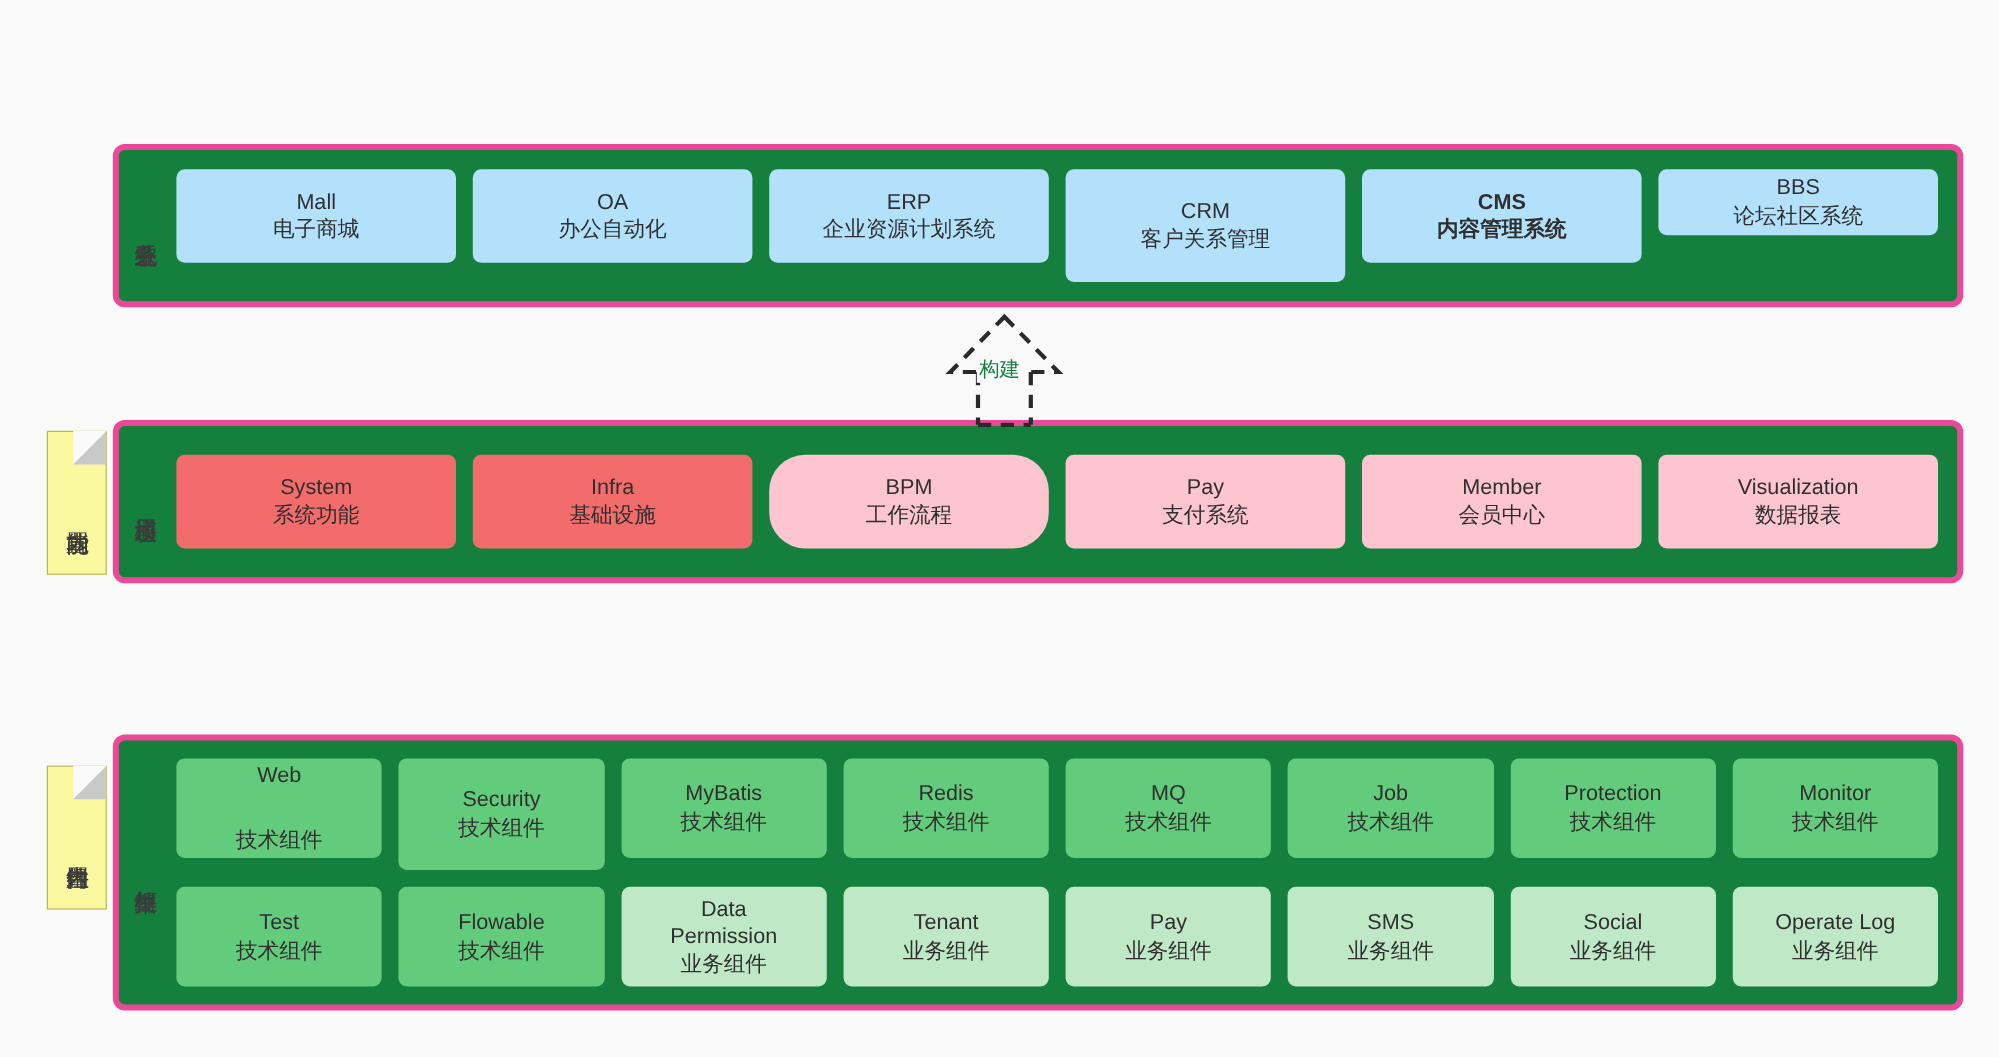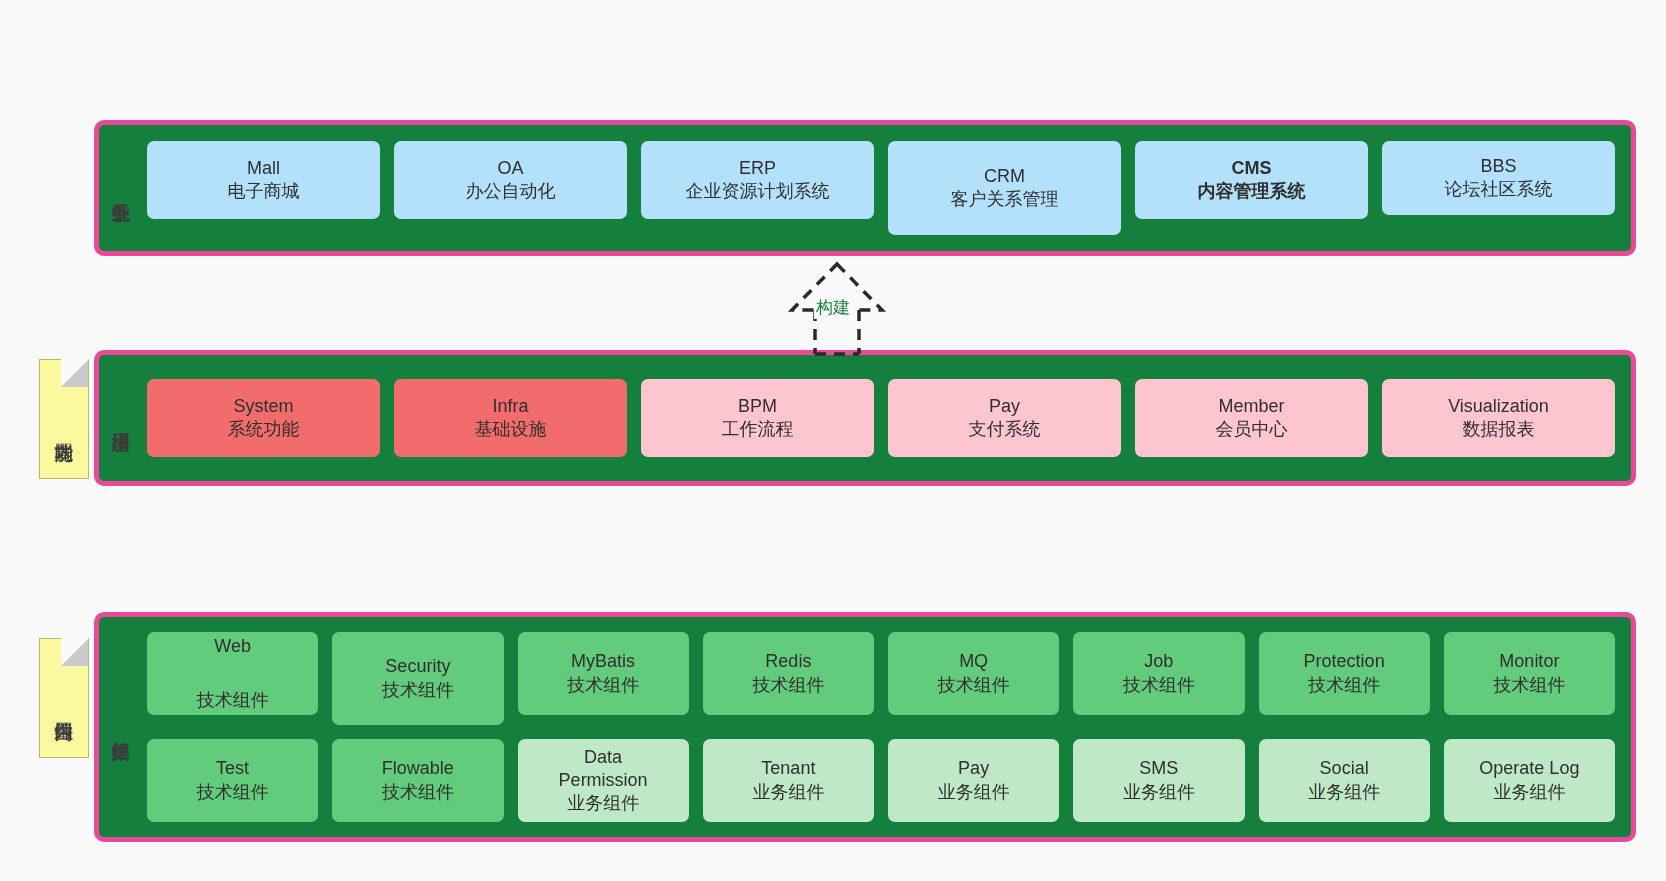--- a/index.html
+++ b/index.html
@@ -158,21 +158,21 @@
           <span class="l2">企业资源计划系统</span>
         </div>
         <div class="cell c-blue" style="height:94px;">
           <span class="l1">CRM</span>
           <span class="l2">客户关系管理</span>
         </div>
         <div class="cell c-blue" style="height:78px;font-weight:bold;">
           <span class="l1">CMS</span>
           <span class="l2">内容管理系统</span>
         </div>
-        <div class="cell c-blue" style="height:74px;">
+        <div class="cell c-blue" style="height:55px;">
           <span class="l1">BBS</span>
           <span class="l2">论坛社区系统</span>
         </div>
       </div>
     </div>
   </div>
 
   <div class="connector" style="left:790px; top:262px; width:120px; height:92px;">
     <svg width="160" height="100" viewBox="0 0 160 100">
 
@@ -194,21 +194,21 @@
     <div class="layer-body">
       <div class="row">
         <div class="cell c-red" style="height:78px;">
           <span class="l1">System</span>
           <span class="l2">系统功能</span>
         </div>
         <div class="cell c-red" style="height:78px;">
           <span class="l1">Infra</span>
           <span class="l2">基础设施</span>
         </div>
-        <div class="cell c-pink" style="height:78px;">
+        <div class="cell c-pink" style="height:78px;border-radius:30px;">
           <span class="l1">BPM</span>
           <span class="l2">工作流程</span>
         </div>
         <div class="cell c-pink" style="height:78px;">
           <span class="l1">Pay</span>
           <span class="l2">支付系统</span>
         </div>
         <div class="cell c-pink" style="height:78px;">
           <span class="l1">Member</span>
           <span class="l2">会员中心</span>

